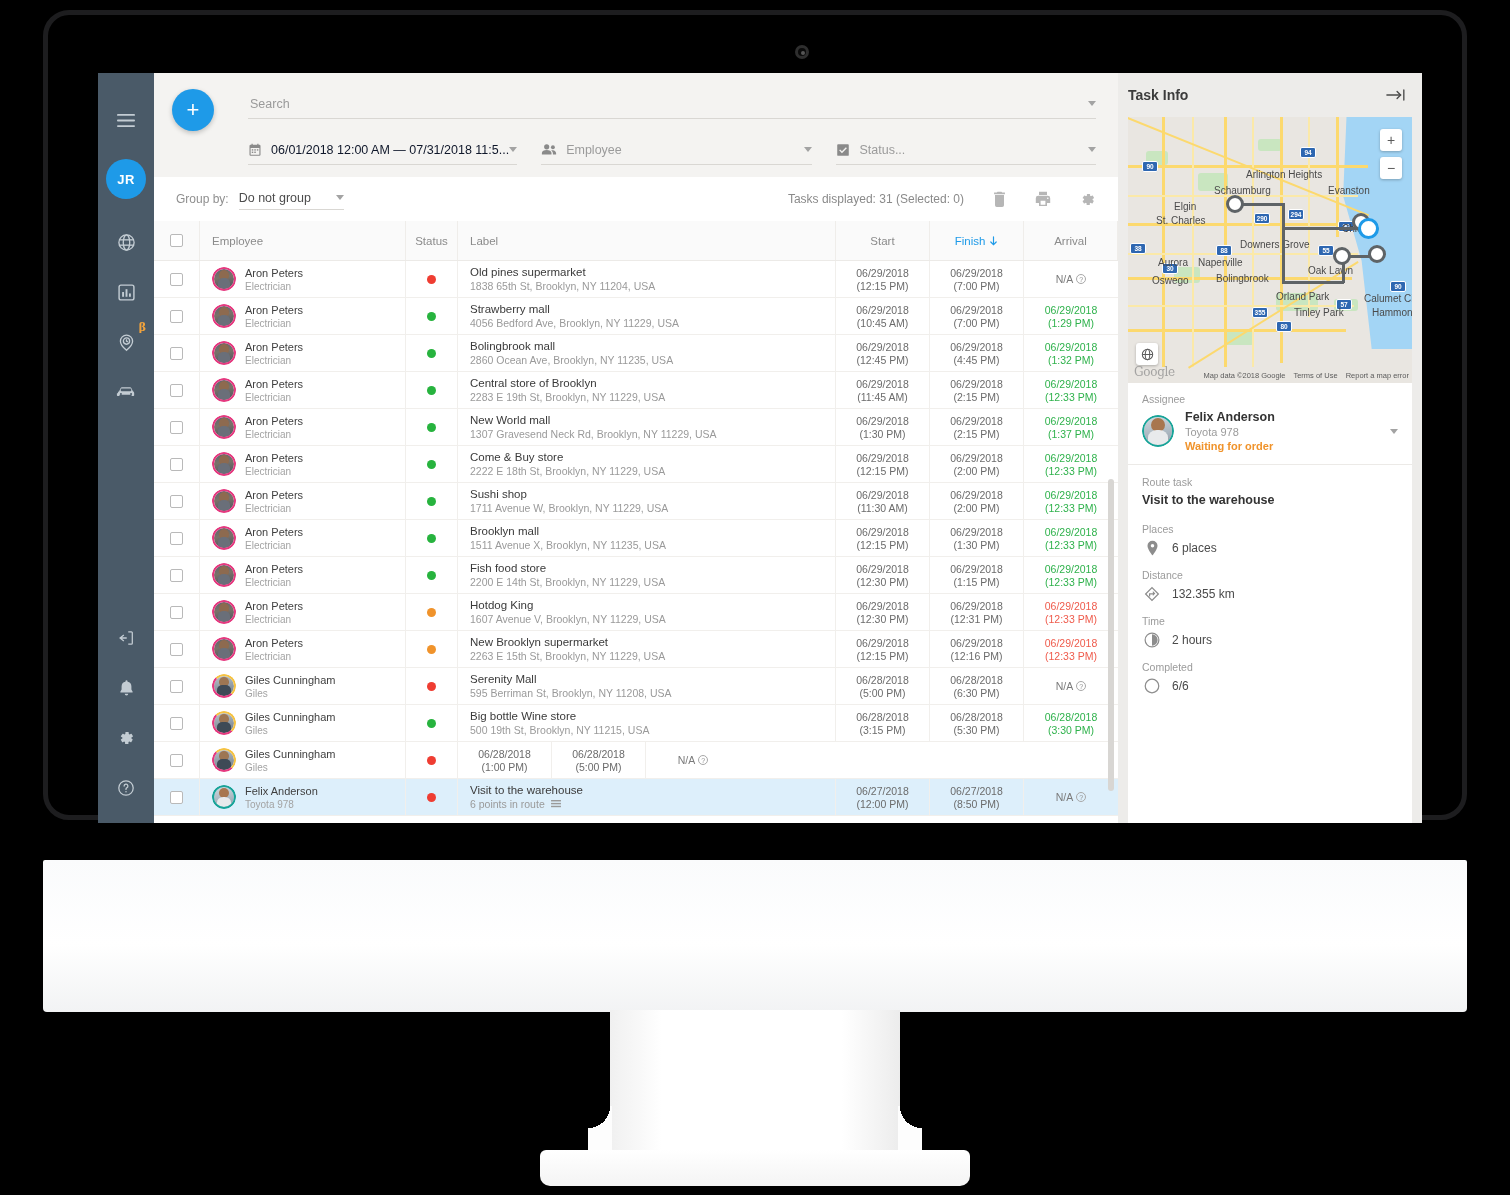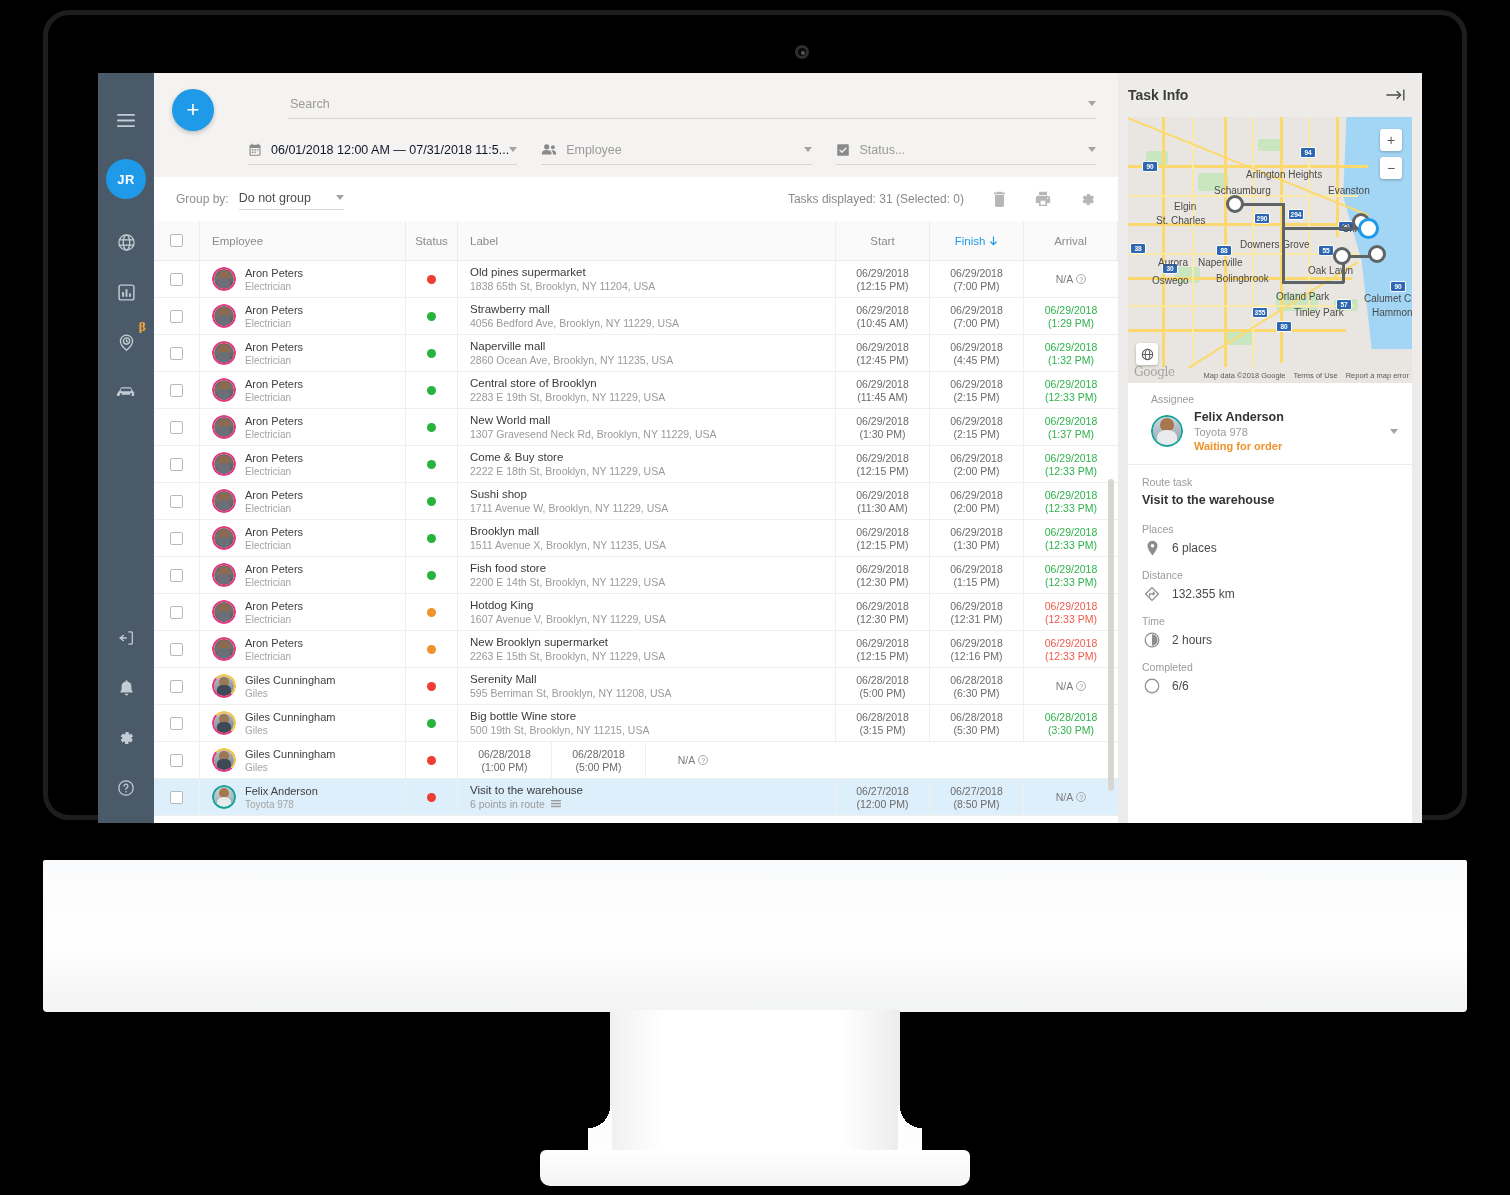--- a/index.html
+++ b/index.html
@@ -125,21 +125,21 @@
   }
   .field-row { margin-left: 72px; }
   .underline-field {
     position: relative;
     border-bottom: 1px solid #d9d7d3;
     display: flex; align-items: center;
     height: 30px;
     color: #8d8d8d;
     font-size: 12.5px;
   }
-  #search-field { margin-bottom: 16px; padding-left: 2px; margin-left: 40px; }
+  #search-field { margin-bottom: 16px; padding-left: 2px; }
   #search-input {
     border: none; outline: none; background: transparent;
     font-family: "Liberation Sans", sans-serif;
     font-size: 12.5px; color: #666; flex: 1 1 auto; padding: 0;
   }
   #search-input::placeholder { color: #9a9a9a; }
   .caret {
     width: 0; height: 0;
     border-left: 4.5px solid transparent;
     border-right: 4.5px solid transparent;
@@ -303,21 +303,21 @@
     opacity:.75; letter-spacing:-.3px;
   }
   #map-attrib {
     position:absolute; right:3px; bottom:3px; left:60px;
     font-size: 7.5px; color:#5b5b5b; text-align:right;
     display:flex; justify-content:flex-end; gap:8px;
   }
   #map-attrib span { cursor: pointer; }
 
   
-  #assignee-block { padding: 10px 14px 12px 23px; border-bottom:1px solid #eceae7; }
+  #assignee-block { padding: 10px 14px 12px 14px; border-bottom:1px solid #eceae7; }
   .ti-cap { font-size: 10.5px; color: #9b9b9b; margin-bottom: 5px; }
   #assignee-row { display:flex; align-items:center; }
   #assignee-avatar {
     width:32px; height:32px; border-radius:50%; position:relative;
     overflow:hidden; flex:0 0 32px; margin-right:11px;
   }
   #assignee-avatar .ring { position:absolute; inset:0; border-radius:50%; border:2px solid #17a398; }
   #assignee-name { font-size: 12.5px; color:#333; font-weight:600; }
   #assignee-vehicle { font-size: 11px; color:#9b9b9b; margin-top:2px; }
   #assignee-status { font-size: 11px; color:#f0932b; font-weight:600; margin-top:2px; }
@@ -626,21 +626,21 @@
                 </span>
                 <span class="emp-text">
                   <span class="emp-name">Aron Peters</span>
                   <span class="emp-role">Electrician</span>
                 </span>
               </div>
               <div class="c-status">
                 <span class="dot" style="background:#27b33e"></span>
               </div>
               <div class="c-label">
-                <span class="lbl-title">Naperville mall</span>
+                <span class="lbl-title">Bolingbrook mall</span>
                 <span class="lbl-sub">
                   <span>2860 Ocean Ave, Brooklyn, NY 11235, USA</span>
                 </span>
               </div>
               <div class="c-start">
                 <span class="dtl1">06/29/2018</span>
                 <span class="dtl2">(12:45 PM)</span>
               </div>
               <div class="c-finish">
                 <span class="dtl1">06/29/2018</span>

